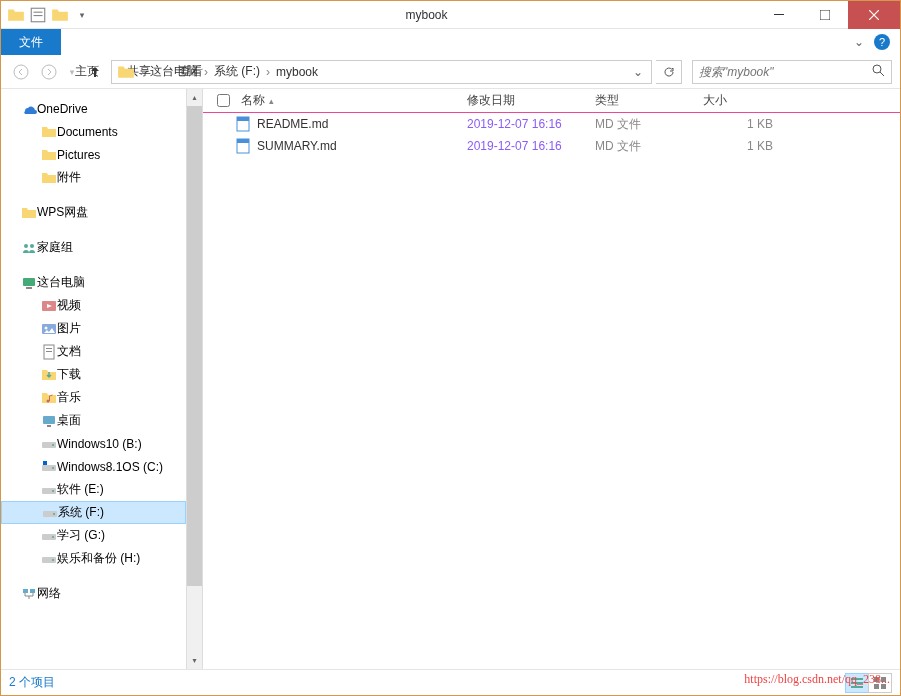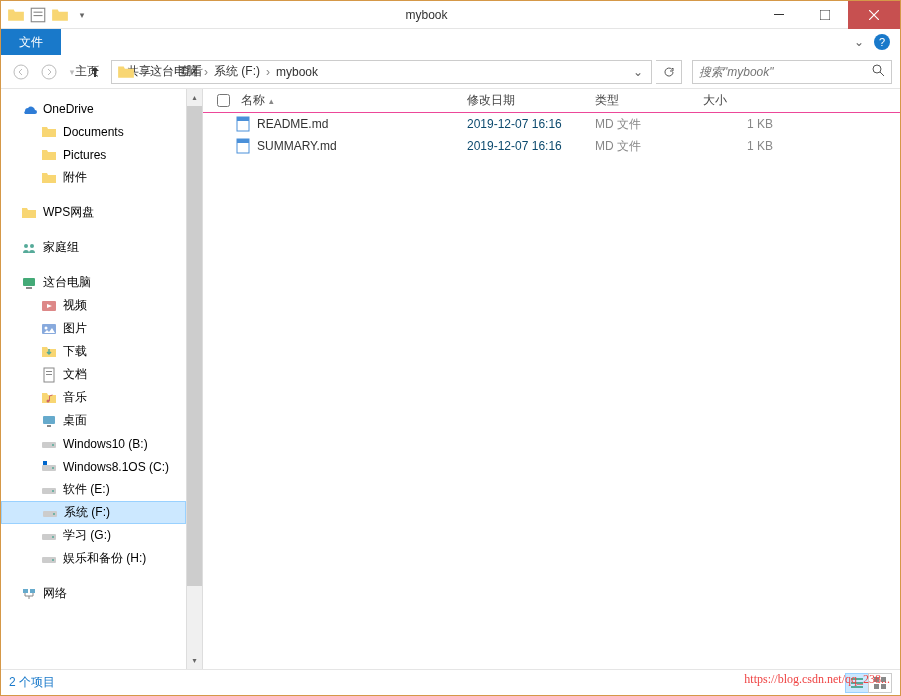--- a/index.html
+++ b/index.html
@@ -35,41 +35,41 @@
     .search-box { width: 200px; height: 24px; border: 1px solid #ccc; display: flex; align-items: center; padding: 0 6px; margin-left: 6px; }
     .search-box input { border: none; outline: none; flex: 1; color: #888; font-style: italic; background: transparent; }
     .search-icon { color: #555; }
     
     .content { display: flex; height: 580px; }
     .sidebar { width: 185px; padding: 8px 0; overflow-y: auto; }
     .scrollbar-gutter { width: 17px; background: #f0f0f0; border-left: 1px solid #ddd; border-right: 1px solid #ddd; position: relative; }
     .scroll-arrow { height: 17px; background: #f0f0f0; display: flex; align-items: center; justify-content: center; color: #666; font-size: 8px; }
     .scroll-thumb { background: #cdcdcd; position: absolute; left: 0; right: 0; top: 17px; height: 480px; }
     
-    .tree-item { display: flex; align-items: center; height: 23px; padding-left: 20px; gap: 6px; }
+    .tree-item { display: flex; align-items: center; height: 23px; padding-left: 20px; gap: 0; }
     .tree-item.child { padding-left: 40px; }
     .tree-item.selected { background: #cce8ff; border: 1px solid #99d1ff; }
     .tree-spacer { height: 12px; }
     .tree-icon { width: 16px; height: 16px; flex-shrink: 0; }
     
     .file-area { flex: 1; display: flex; flex-direction: column; }
     .col-headers { display: flex; height: 24px; align-items: center; border-bottom: 1px solid #ec4899; padding-left: 8px; }
     .col-check { width: 24px; display: flex; align-items: center; justify-content: center; }
     .col-check input { width: 13px; height: 13px; }
     .col-name { width: 232px; padding-left: 6px; color: #444; }
     .col-date { width: 128px; color: #444; }
     .col-type { width: 108px; color: #444; }
     .col-size { width: 90px; color: #444; text-align: left; }
     .sort-ind { color: #888; font-size: 9px; margin-left: 4px; }
     
     .file-row { display: flex; height: 22px; align-items: center; padding-left: 8px; }
     .fr-check { width: 24px; }
     .fr-icon { width: 16px; height: 16px; margin-right: 6px; }
     .fr-name { width: 210px; color: #333; }
-    .fr-date { width: 128px; color: #0c4a6e; }
+    .fr-date { width: 128px; color: #8b5cf6; }
     .fr-type { width: 108px; color: #888; }
     .fr-size { width: 90px; color: #888; text-align: right; padding-right: 20px; }
     
     .statusbar { position: absolute; bottom: 0; left: 0; right: 0; height: 26px; border-top: 1px solid #e5e5e5; display: flex; align-items: center; padding: 0 8px; }
     .status-text { color: #1979ca; }
     .status-spacer { flex: 1; }
     .view-btn { width: 24px; height: 20px; border: 1px solid #ccc; margin-left: -1px; display: flex; align-items: center; justify-content: center; }
     .view-btn.active { background: #cce8ff; border-color: #99d1ff; }
     
     .watermark { position: absolute; bottom: 8px; right: 10px; color: #ef4444; font-size: 12px; pointer-events: none; font-family: Liberation Serif, serif; }
@@ -238,32 +238,32 @@
       <div class="tree-item child">
         <span class="tree-icon"><svg viewBox="0 0 16 16">
             <rect x="1" y="3" width="14" height="10" fill="#8ad" rx="1"></rect>
             <circle cx="5" cy="7" r="1.5" fill="#fff"></circle>
             <path d="M3 12l3-3 2 2 3-4 3 5z" fill="#fff"></path>
           </svg></span>
         <span>图片</span>
       </div>
       <div class="tree-item child">
         <span class="tree-icon"><svg viewBox="0 0 16 16">
-            <path class="folder-svg" d="M1 3h5l1 2h8v8H1z" fill="#f8d673"></path>
-            <path d="M8 5v4M6 8l2 2 2-2" stroke="#5a9" fill="none" stroke-width="1.5"></path>
-          </svg></span>
-        <span>下载</span>
-      </div>
-      <div class="tree-item child">
-        <span class="tree-icon"><svg viewBox="0 0 16 16">
             <rect x="3" y="1" width="10" height="14" fill="#fff" stroke="#888"></rect>
             <rect x="5" y="4" width="6" height="1" fill="#888"></rect>
             <rect x="5" y="7" width="6" height="1" fill="#888"></rect>
           </svg></span>
         <span>文档</span>
+      </div>
+      <div class="tree-item child">
+        <span class="tree-icon"><svg viewBox="0 0 16 16">
+            <path class="folder-svg" d="M1 3h5l1 2h8v8H1z" fill="#f8d673"></path>
+            <path d="M8 5v4M6 8l2 2 2-2" stroke="#5a9" fill="none" stroke-width="1.5"></path>
+          </svg></span>
+        <span>下载</span>
       </div>
       <div class="tree-item child">
         <span class="tree-icon"><svg viewBox="0 0 16 16">
             <path class="folder-svg" d="M1 3h5l1 2h8v8H1z" fill="#f8d673"></path>
             <circle cx="7" cy="11" r="1.5" fill="#c66"></circle>
             <path d="M8.5 11V6l3-1" stroke="#c66" fill="none"></path>
           </svg></span>
         <span>音乐</span>
       </div>
       <div class="tree-item child">

